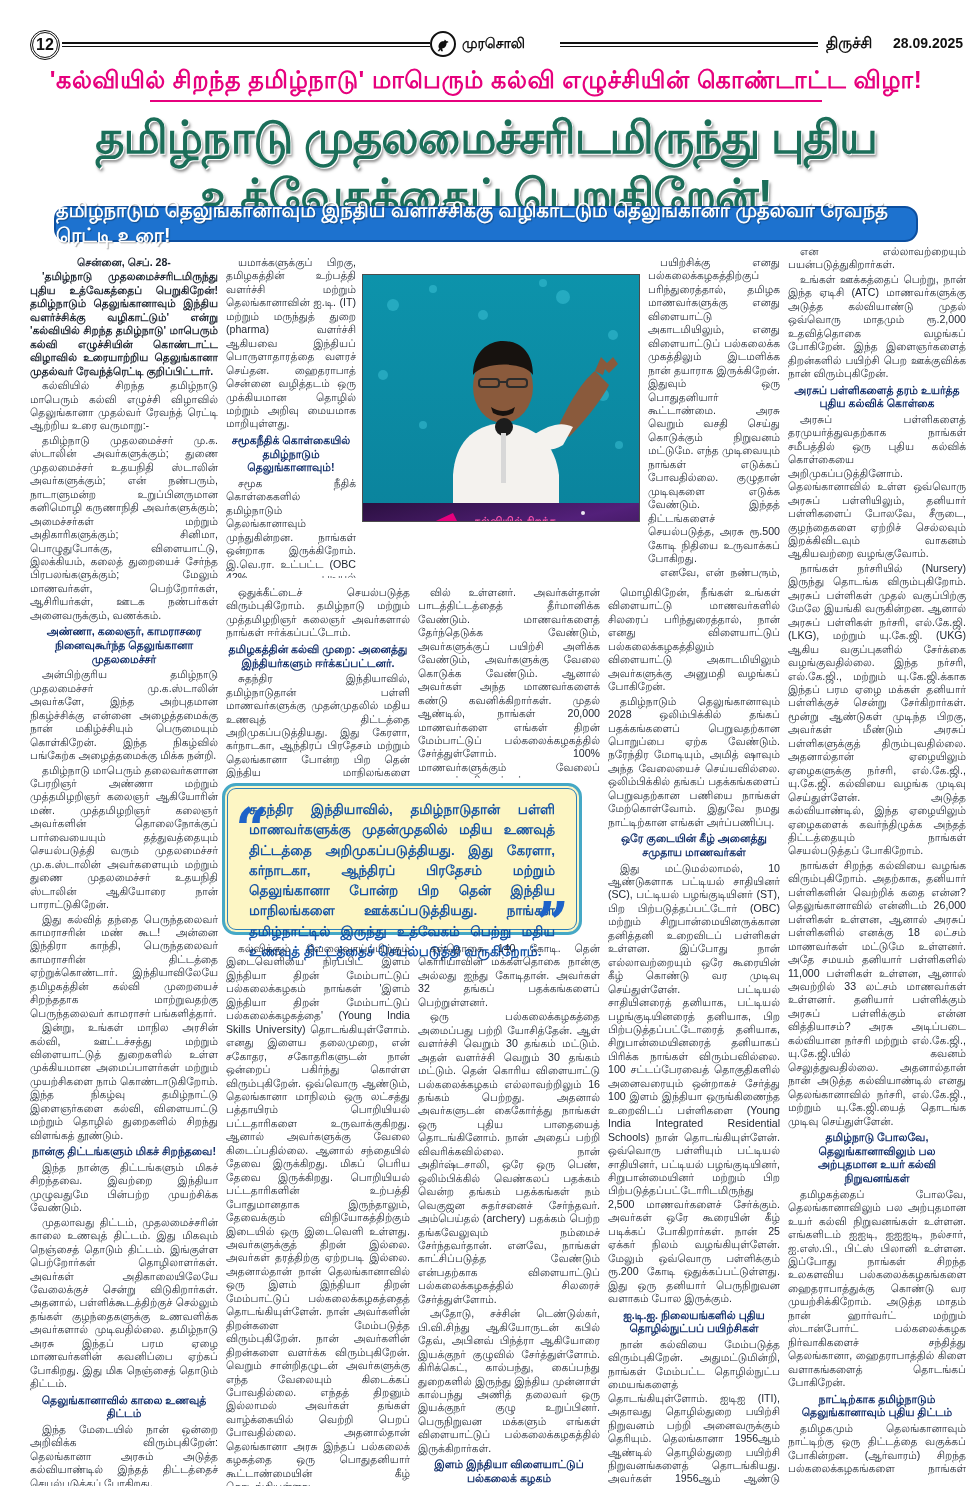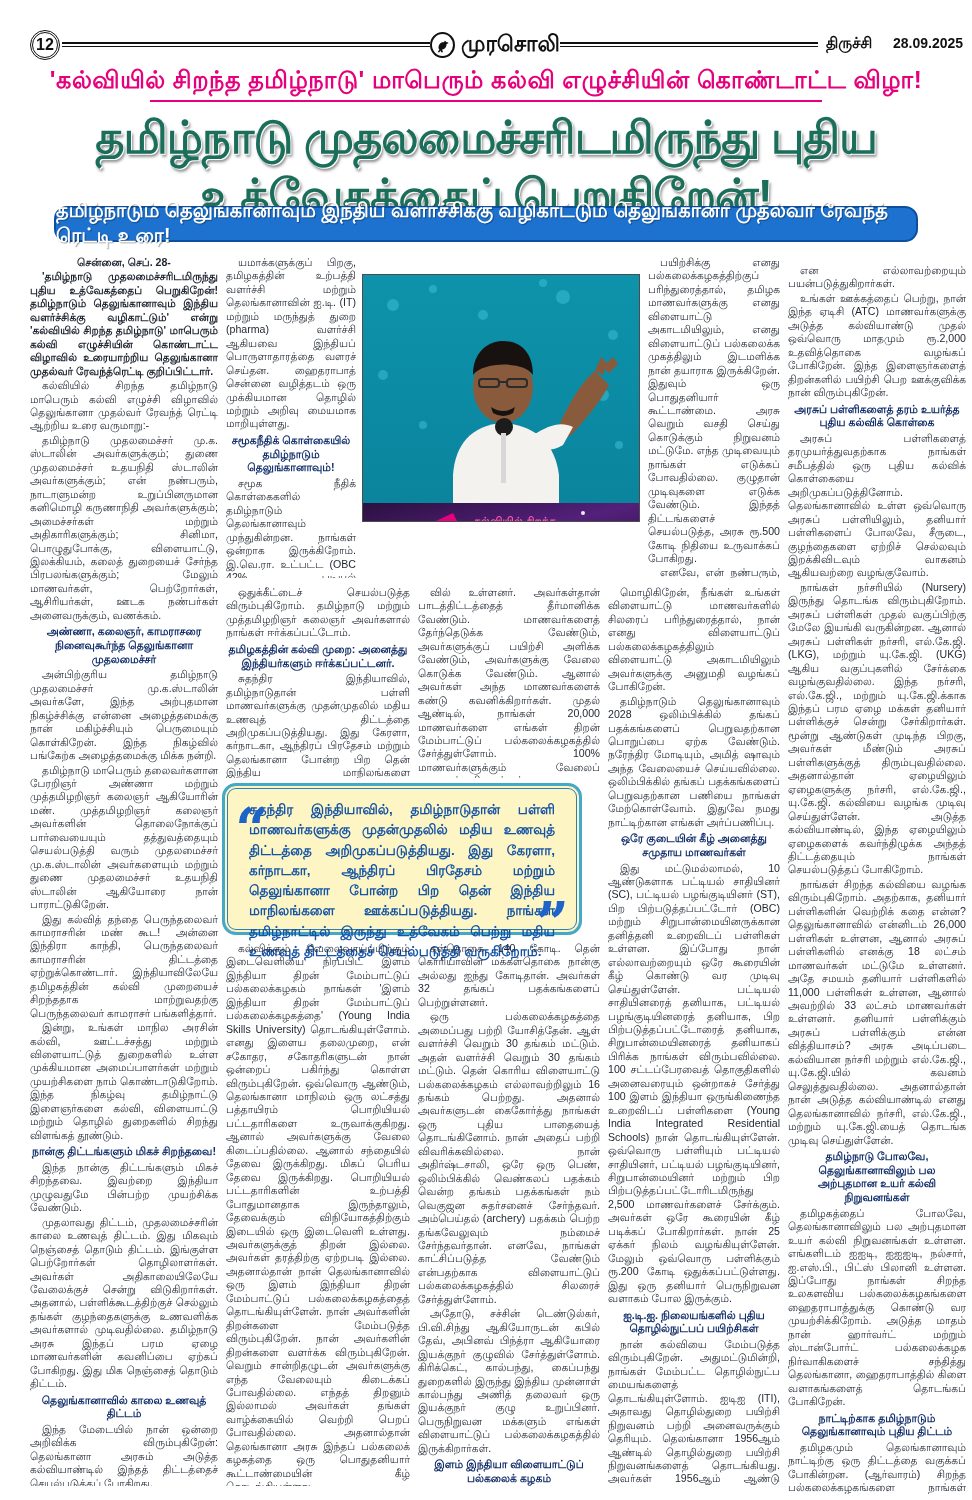--- a/index.html
+++ b/index.html
@@ -9,21 +9,21 @@
   
   .hdr{position:absolute;left:0;top:28px;width:972px;height:36px;}
   .pageno{position:absolute;left:30px;top:2px;width:30px;height:30px;border:3px double #111;
           border-radius:50%;display:flex;align-items:center;justify-content:center;
           font-weight:bold;font-size:16px;color:#111;background:#fff;z-index:2;}
   .rule{position:absolute;top:14px;height:5px;border-top:2px solid #111;border-bottom:1px solid #111;}
   .rule.l{left:62px;width:368px;}
   .rule.r{left:560px;width:258px;}
   .masthead{position:absolute;left:430px;top:3px;width:130px;display:flex;align-items:center;gap:6px;}
   .emblem{width:26px;height:26px;border:2px solid #111;border-radius:50%;display:flex;align-items:center;justify-content:center;background:#fff;}
-  .mast-txt{font-size:22px;font-weight:bold;color:#111;white-space:nowrap;}
+  .mast-txt{font-size:14px;font-weight:bold;color:#111;white-space:nowrap;}
   .edition{position:absolute;left:826px;top:6px;font-size:15px;font-weight:bold;color:#111;}
   .pdate{position:absolute;left:893px;top:7px;font-size:14px;font-weight:bold;color:#111;}
   
   .kicker{position:absolute;left:0;top:66px;width:972px;text-align:center;
           font-size:24px;font-weight:bold;color:#e6007d;letter-spacing:0.5px;}
   .kicker-rule{position:absolute;left:150px;top:100px;width:672px;border-bottom:2px solid #e6007d;}
   .mainhead{position:absolute;left:0;top:112px;width:972px;text-align:center;
             font-size:45px;font-weight:bold;color:#1b6e59;
             text-shadow:1px 1px 0 #ffffff,2px 3px 3px rgba(40,40,40,.55);letter-spacing:-1px;}
   .subhead{position:absolute;left:54px;top:206px;width:864px;height:36px;background:#1d72cf;
@@ -179,21 +179,21 @@
       <div class="para">எனவே, என் நண்பரும், என் சகோதரருமான ஸ்டாலின் அவர்களிடம் நான் முன்கூட்டியே முன்</div>
     </div>
   <div class="tblock" style="left:608px;top:586px;width:172px;height:900px;">
       <div class="para">மொழிகிறேன், நீங்கள் உங்கள் விளையாட்டு மாணவர்களில் சிலரைப் பரிந்துரைத்தால், நான் எனது விளையாட்டுப் பல்கலைக்கழகத்திலும் விளையாட்டு அகாடமியிலும் அவர்களுக்கு அனுமதி வழங்கப் போகிறேன்.</div>
       <div class="para">தமிழ்நாடும் தெலுங்கானாவும் 2028 ஒலிம்பிக்கில் தங்கப் பதக்கங்களைப் பெறுவதற்கான பொறுப்பை ஏற்க வேண்டும். நரேந்திர மோடியும், அமித் ஷாவும் அந்த வேலையைச் செய்யவில்லை. ஒலிம்பிக்கில் தங்கப் பதக்கங்களைப் பெறுவதற்கான பணியை நாங்கள் மேற்கொள்வோம். இதுவே நமது நாட்டிற்கான எங்கள் அர்ப்பணிப்பு.</div>
       <div class="sec-h">ஒரே குடையின் கீழ் அனைத்து சமுதாய மாணவர்கள்</div>
       <div class="para">இது மட்டுமல்லாமல், 10 ஆண்டுகளாக பட்டியல் சாதியினர் (SC), பட்டியல் பழங்குடியினர் (ST), பிற பிற்படுத்தப்பட்டோர் (OBC) மற்றும் சிறுபான்மையினருக்கான தனித்தனி உறைவிடப் பள்ளிகள் உள்ளன. இப்போது நான் எல்லாவற்றையும் ஒரே கூரையின் கீழ் கொண்டு வர முடிவு செய்துள்ளேன். பட்டியல் சாதியினரைத் தனியாக, பட்டியல் பழங்குடியினரைத் தனியாக, பிற பிற்படுத்தப்பட்டோரைத் தனியாக, சிறுபான்மையினரைத் தனியாகப் பிரிக்க நாங்கள் விரும்பவில்லை. 100 சட்டப்பேரவைத் தொகுதிகளில் அனைவரையும் ஒன்றாகச் சேர்த்து 100 இளம் இந்தியா ஒருங்கிணைந்த உறைவிடப் பள்ளிகளை (Young India Integrated Residential Schools) நான் தொடங்கியுள்ளேன். ஒவ்வொரு பள்ளியும் பட்டியல் சாதியினர், பட்டியல் பழங்குடியினர், சிறுபான்மையினர் மற்றும் பிற பிற்படுத்தப்பட்டோரிடமிருந்து 2,500 மாணவர்களைச் சேர்க்கும். அவர்கள் ஒரே கூரையின் கீழ் படிக்கப் போகிறார்கள். நான் 25 ஏக்கர் நிலம் வழங்கியுள்ளேன். மேலும் ஒவ்வொரு பள்ளிக்கும் ரூ.200 கோடி ஒதுக்கப்பட்டுள்ளது. இது ஒரு தனியார் பெருநிறுவன வளாகம் போல இருக்கும்.</div>
       <div class="sec-h">ஐ.டி.ஐ. நிலையங்களில் புதிய தொழில்நுட்பப் பயிற்சிகள்</div>
       <div class="para">நான் கல்வியை மேம்படுத்த விரும்புகிறேன். அதுமட்டுமின்றி, நாங்கள் மேம்பட்ட தொழில்நுட்ப மையங்களைத் தொடங்கியுள்ளோம். ஐடிஐ (ITI), அதாவது தொழில்துறை பயிற்சி நிறுவனம் பற்றி அனைவருக்கும் தெரியும். தெலங்கானா 1956ஆம் ஆண்டில் தொழில்துறை பயிற்சி நிறுவனங்களைத் தொடங்கியது. அவர்கள் 1956ஆம் ஆண்டு பாடத்திட்டத்தை முடிவு செய்தனர். இன்றுவரை, அதே பயிற்சிகளைத் தான் அந்த ஐடிஐகளில் கொடுத்து வருகிறார்கள். அவர்கள் அம்பாசிடர் காருக்கு டீசல் மெக்கானிக் பயிற்சியை அல்லது பிளம்பர் பயிற்சி அல்லது எலெக்ட்ரீஷியன் மற்றும் பிற பயிற்சிகளை ஐடிஐயில் கொடுத்து வருகிறார்கள். அவர்கள் அந்தச் சான்றிதழைப் பெற்று வெளியே வரும்போது, அவர்களுக்கு எந்த அம்பாசிடர் காரும் கிடைப்பதில்லை. இப்போது எல்லாம் எல்லோரும் ஆடி, பி.எம்.டபிள்யூ, பென்ஸ், இ.வி. கார்கள் போன்றவற்றை பயன்படுத்துகிறார்கள். ஆனால் நீங்கள் தொழில்துறை பயிற்சி நிறுவனத்தில் டீசல் மெக்கானிக் பயிற்சி கொடுக்கிறீர்கள். இது அவர்களின் நேரத்தை வீணடிப்பது.</div>
     </div>
-  <div class="tblock" style="left:788px;top:264px;width:178px;height:1230px;">
+  <div class="tblock" style="left:788px;top:245px;width:178px;height:1230px;">
       <div class="para">என எல்லாவற்றையும் பயன்படுத்துகிறார்கள்.</div>
       <div class="para">உங்கள் ஊக்கத்தைப் பெற்று, நான் இந்த ஏடிசி (ATC) மாணவர்களுக்கு அடுத்த கல்வியாண்டு முதல் ஒவ்வொரு மாதமும் ரூ.2,000 உதவித்தொகை வழங்கப் போகிறேன். இந்த இளைஞர்களைத் திறன்களில் பயிற்சி பெற ஊக்குவிக்க நான் விரும்புகிறேன்.</div>
       <div class="sec-h">அரசுப் பள்ளிகளைத் தரம் உயர்த்த புதிய கல்விக் கொள்கை</div>
       <div class="para">அரசுப் பள்ளிகளைத் தரமுயர்த்துவதற்காக நாங்கள் சமீபத்தில் ஒரு புதிய கல்விக் கொள்கையை அறிமுகப்படுத்தினோம். தெலங்கானாவில் உள்ள ஒவ்வொரு அரசுப் பள்ளியிலும், தனியார் பள்ளிகளைப் போலவே, சீருடை, குழந்தைகளை ஏற்றிச் செல்லவும் இறக்கிவிடவும் வாகனம் ஆகியவற்றை வழங்குவோம்.</div>
       <div class="para">நாங்கள் நர்சரியில் (Nursery) இருந்து தொடங்க விரும்புகிறோம். அரசுப் பள்ளிகள் முதல் வகுப்பிற்கு மேலே இயங்கி வருகின்றன. ஆனால் அரசுப் பள்ளிகள் நர்சரி, எல்.கே.ஜி. (LKG), மற்றும் யு.கே.ஜி. (UKG) ஆகிய வகுப்புகளில் சேர்க்கை வழங்குவதில்லை. இந்த நர்சரி, எல்.கே.ஜி., மற்றும் யு.கே.ஜி.க்காக இந்தப் பரம ஏழை மக்கள் தனியார் பள்ளிக்குச் சென்று சேர்கிறார்கள். மூன்று ஆண்டுகள் முடிந்த பிறகு, அவர்கள் மீண்டும் அரசுப் பள்ளிகளுக்குத் திரும்புவதில்லை. அதனால்தான் ஏழையிலும் ஏழைகளுக்கு நர்சரி, எல்.கே.ஜி., யு.கே.ஜி. கல்வியை வழங்க முடிவு செய்துள்ளேன். அடுத்த கல்வியாண்டில், இந்த ஏழையிலும் ஏழைகளைக் கவர்ந்திழுக்க அந்தத் திட்டத்தையும் நாங்கள் செயல்படுத்தப் போகிறோம்.</div>
       <div class="para">நாங்கள் சிறந்த கல்வியை வழங்க விரும்புகிறோம். அதற்காக, தனியார் பள்ளிகளின் வெற்றிக் கதை என்ன? தெலுங்கானாவில் என்னிடம் 26,000 பள்ளிகள் உள்ளன, ஆனால் அரசுப் பள்ளிகளில் எனக்கு 18 லட்சம் மாணவர்கள் மட்டுமே உள்ளனர். அதே சமயம் தனியார் பள்ளிகளில் 11,000 பள்ளிகள் உள்ளன, ஆனால் அவற்றில் 33 லட்சம் மாணவர்கள் உள்ளனர். தனியார் பள்ளிக்கும் அரசுப் பள்ளிக்கும் என்ன வித்தியாசம்? அரசு அடிப்படை கல்வியான நர்சரி மற்றும் எல்.கே.ஜி., யு.கே.ஜி.யில் கவனம் செலுத்துவதில்லை. அதனால்தான் நான் அடுத்த கல்வியாண்டில் எனது தெலங்கானாவில் நர்சரி, எல்.கே.ஜி., மற்றும் யு.கே.ஜி.யைத் தொடங்க முடிவு செய்துள்ளேன்.</div>
       <div class="sec-h">தமிழ்நாடு போலவே, தெலுங்கானாவிலும் பல அற்புதமான உயர் கல்வி நிறுவனங்கள்</div>
       <div class="para">தமிழகத்தைப் போலவே, தெலங்கானாவிலும் பல அற்புதமான உயர் கல்வி நிறுவனங்கள் உள்ளன. எங்களிடம் ஐஐடி, ஐஐஐடி, நல்சார், ஐ.எஸ்.பி., பிட்ஸ் பிலானி உள்ளன. இப்போது நாங்கள் சிறந்த உலகளவிய பல்கலைக்கழகங்களை ஹைதராபாத்துக்கு கொண்டு வர முயற்சிக்கிறோம். அடுத்த மாதம் நான் ஹார்வர்ட் மற்றும் ஸ்டான்போர்ட் பல்கலைக்கழக நிர்வாகிகளைச் சந்தித்து தெலங்கானா, ஹைதராபாத்தில் கிளை வளாகங்களைத் தொடங்கப் போகிறேன்.</div>
       <div class="sec-h">நாட்டிற்காக தமிழ்நாடும் தெலுங்கானாவும் புதிய திட்டம்</div>
       <div class="para">தமிழகமும் தெலங்கானாவும் நாட்டிற்கு ஒரு திட்டத்தை வகுக்கப் போகின்றன. (ஆர்வாரம்) சிறந்த பல்கலைக்கழகங்களை நாங்கள் அழைக்க வேண்டும். அவர்களுக்கு வழங்க வேண்டும். எங்கள் மாநிலங்களில் ஒரு அறிவு மையத்தை (knowledge hub) உருவாக்க வேண்டும். இந்தக் கல்விப் பிரச்சினையை நாங்கள் தரை மட்டத்திற்குக் கொண்டு செல்வோம்.</div>

